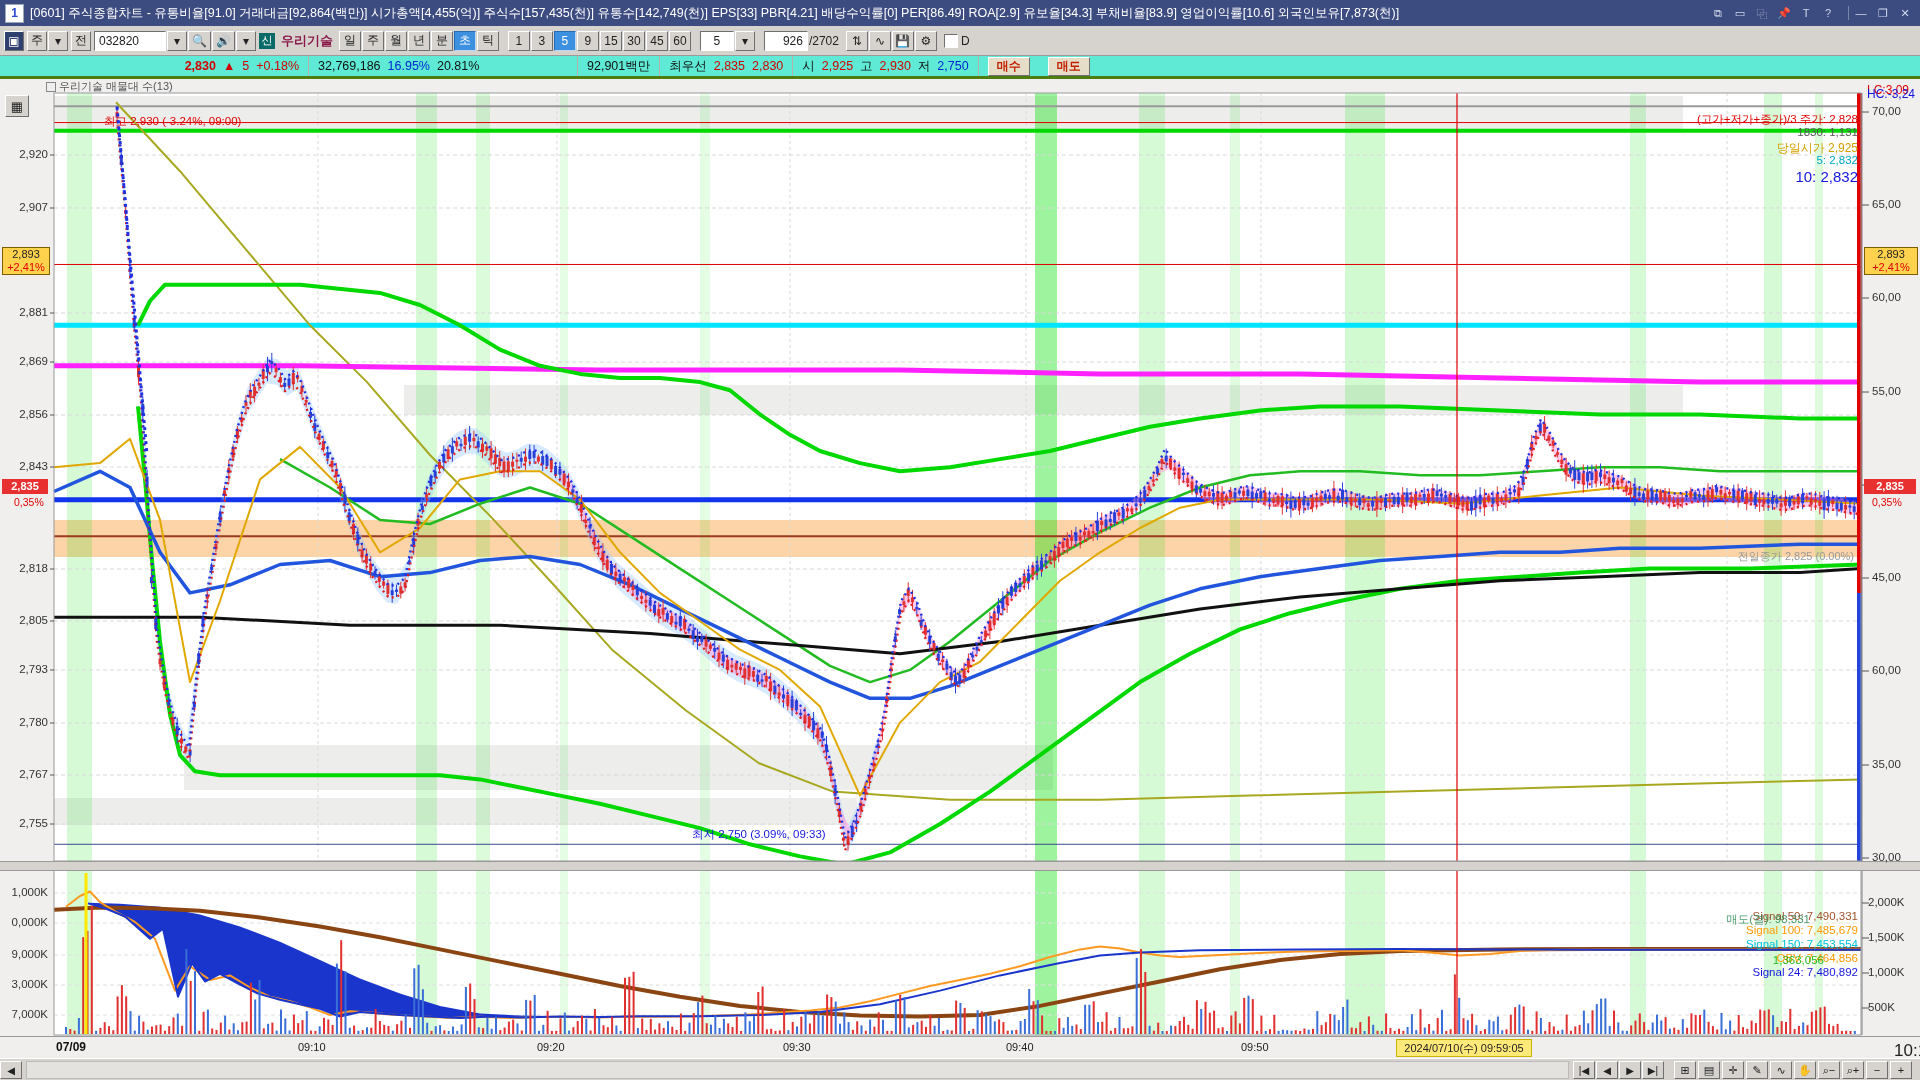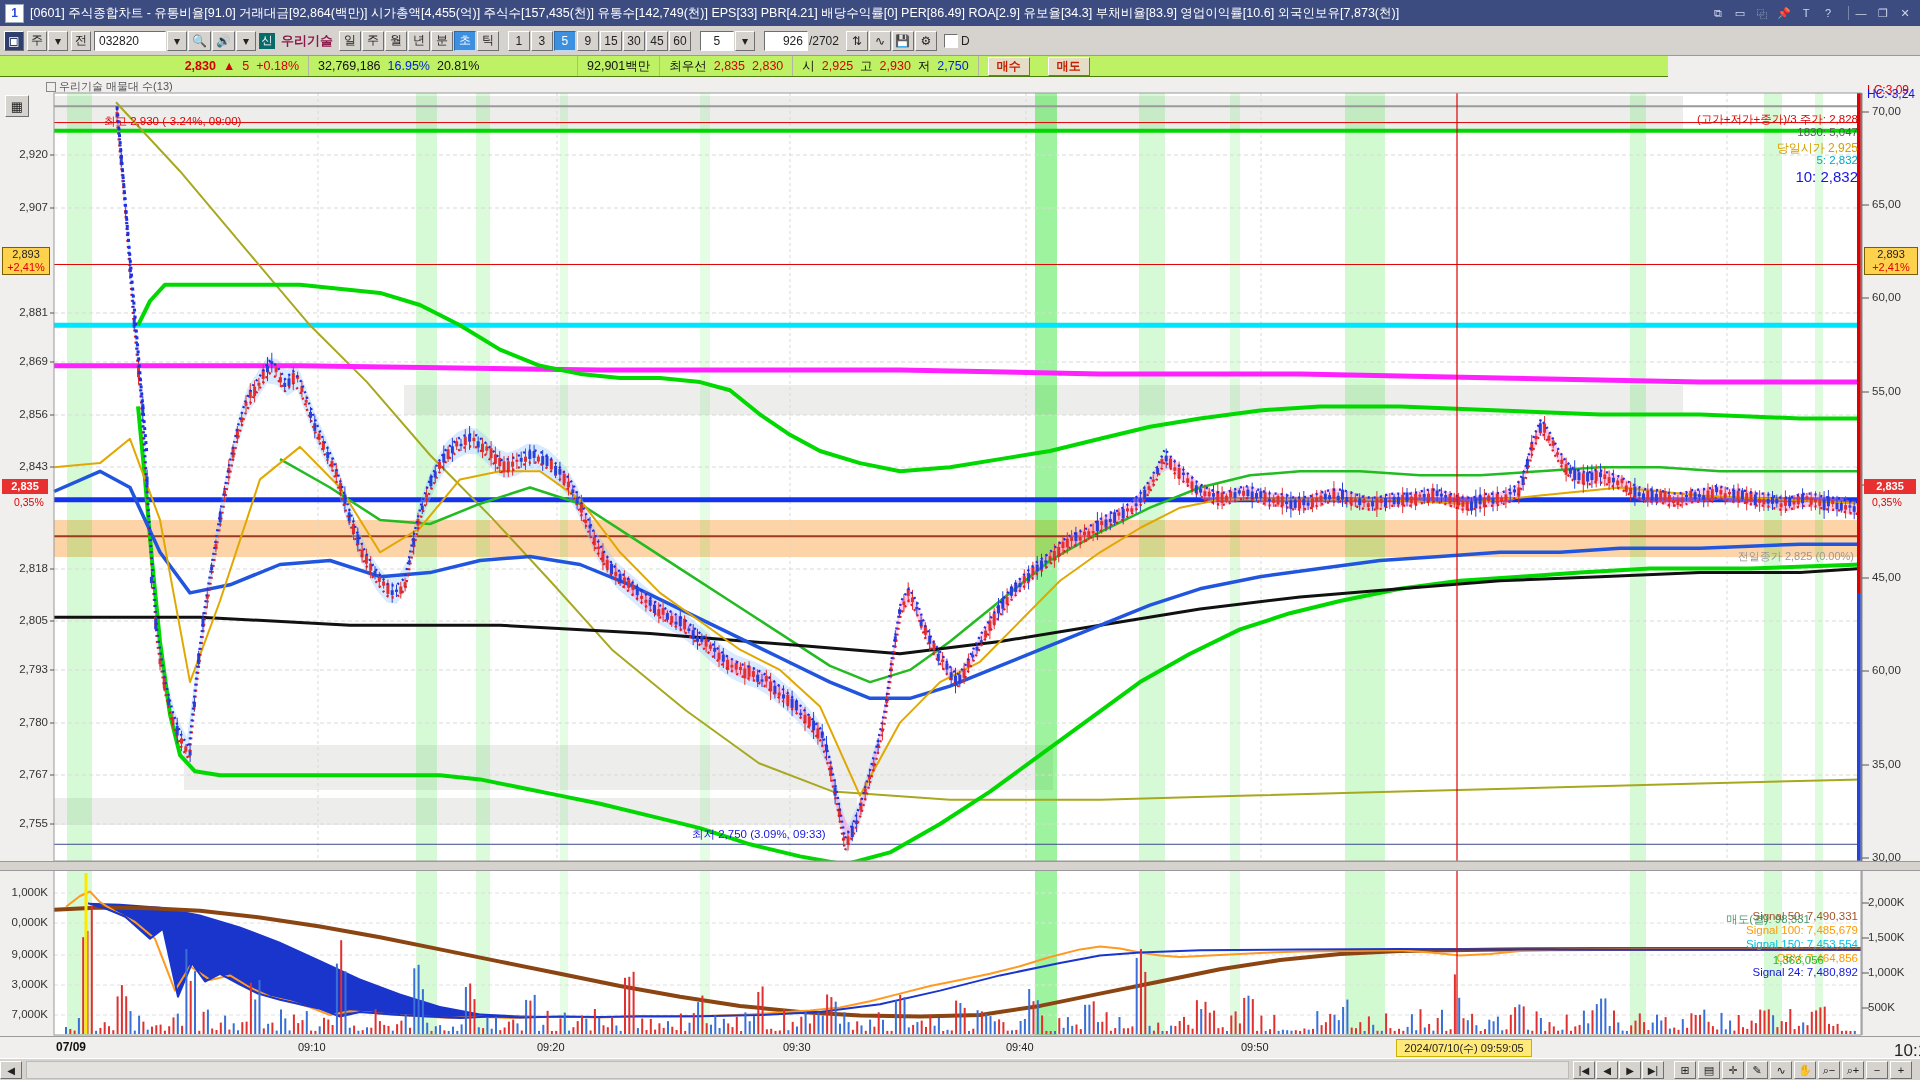--- a/index.html
+++ b/index.html
@@ -18,21 +18,21 @@
     display:flex;align-items:center;gap:3px;padding-left:4px;box-sizing:border-box;}
   .btn3d{background:#d6d3ce;border:1px solid;border-color:#ffffff #6f6f6f #6f6f6f #ffffff;height:20px;min-width:20px;
     display:inline-flex;align-items:center;justify-content:center;font-size:12px;padding:0 3px;box-sizing:border-box;cursor:pointer;}
   .btn3d.active{background:#3d8fe0;color:#fff;border-color:#2a6cb0 #bcd8f2 #bcd8f2 #2a6cb0;}
   .inset{background:#fff;border:1px solid;border-color:#6f6f6f #ffffff #ffffff #6f6f6f;height:20px;display:inline-flex;align-items:center;padding:0 4px;box-sizing:border-box;}
   .dropbtn{width:14px;}
   .badge-new{width:16px;height:16px;background:#0a6a6a;color:#fff;font-size:11px;display:inline-flex;align-items:center;justify-content:center;}
   .stockname{color:#8b1a4a;font-weight:bold;font-size:13px;padding:0 3px;}
   .grp{display:flex;align-items:center;gap:1px;}
   
-  .inforow{position:absolute;left:0;top:56px;width:1668px;height:20px;background:#bef264;border-bottom:1px solid #4d7c0f;
+  .inforow{position:absolute;left:0;top:56px;width:1920px;height:20px;background:#5eead4;border-bottom:3px solid #4d7c0f;
     display:flex;align-items:center;font-size:12.5px;}
   .seg{display:flex;align-items:center;gap:7px;padding:0 9px;height:100%;border-right:1px solid #b5b2ac;}
   .r{color:#d40000;} .b{color:#0026d4;text-align:right;} .k{color:#111;} .bold{font-weight:bold;}
   .trade-btn{border:1px solid;border-color:#fff #6f6f6f #6f6f6f #fff;background:#e6ddc8;color:#c22000;font-weight:bold;
     height:17px;padding:0 8px;display:inline-flex;align-items:center;cursor:pointer;font-size:12px;}
   
   #chartsvg{position:absolute;left:0;top:0;z-index:1;}
   .lbl{position:absolute;z-index:3;white-space:nowrap;}
   .axis-lbl{font-size:11.5px;color:#333;}
   .pane-sep{position:absolute;left:0;width:1920px;top:861px;height:8px;background:#d6d3ce;border-top:1px solid #9a9a9a;border-bottom:1px solid #9a9a9a;z-index:2;}
@@ -1536,21 +1536,21 @@
       <div class="lbl axis-lbl" style="left: 2px; top: 886px; color: rgb(51, 51, 51); width: 46px; text-align: right;">1,000K</div>
       <div class="lbl axis-lbl" style="left: 2px; top: 916px; color: rgb(51, 51, 51); width: 46px; text-align: right;">0,000K</div>
       <div class="lbl axis-lbl" style="left: 2px; top: 948px; color: rgb(51, 51, 51); width: 46px; text-align: right;">9,000K</div>
       <div class="lbl axis-lbl" style="left: 2px; top: 978px; color: rgb(51, 51, 51); width: 46px; text-align: right;">3,000K</div>
       <div class="lbl axis-lbl" style="left: 2px; top: 1008px; color: rgb(51, 51, 51); width: 46px; text-align: right;">7,000K</div>
       <div class="lbl axis-lbl" style="left: 1868px; top: 896px; color: rgb(51, 51, 51);">2,000K</div>
       <div class="lbl axis-lbl" style="left: 1868px; top: 931px; color: rgb(51, 51, 51);">1,500K</div>
       <div class="lbl axis-lbl" style="left: 1868px; top: 966px; color: rgb(51, 51, 51);">1,000K</div>
       <div class="lbl axis-lbl" style="left: 1868px; top: 1001px; color: rgb(51, 51, 51);">500K</div>
       <div class="lbl axis-lbl" style="top: 112px; color: rgb(224, 0, 0); right: 62px; font-size: 11.5px;">(고가+저가+종가)/3 주가: 2,828</div>
-      <div class="lbl axis-lbl" style="top: 126px; color: rgb(85, 85, 85); right: 62px; font-size: 11.5px;">1830: 5,047</div>
+      <div class="lbl axis-lbl" style="top: 126px; color: rgb(85, 85, 85); right: 62px; font-size: 11.5px;">1830: 1,131</div>
       <div class="lbl axis-lbl" style="top: 140px; color: rgb(212, 160, 0); right: 62px; font-size: 12px;">당일시가 2,925</div>
       <div class="lbl axis-lbl" style="top: 154px; color: rgb(0, 168, 200); right: 62px; font-size: 11.5px;">5: 2,832</div>
       <div class="lbl axis-lbl" style="top: 168px; color: rgb(21, 21, 224); right: 62px; font-size: 15px;">10: 2,832</div>
       <div class="lbl axis-lbl" style="top: 910px; color: rgb(160, 82, 45); right: 62px; font-size: 11.5px;">Signal 50: 7,490,331</div>
       <div class="lbl axis-lbl" style="top: 924px; color: rgb(255, 153, 0); right: 62px; font-size: 11.5px;">Signal 100: 7,485,679</div>
       <div class="lbl axis-lbl" style="top: 938px; color: rgb(0, 192, 224); right: 62px; font-size: 11.5px;">Signal 150: 7,453,554</div>
       <div class="lbl axis-lbl" style="top: 952px; color: rgb(255, 153, 0); right: 62px; font-size: 11.5px;">OBV: 7,464,856</div>
       <div class="lbl axis-lbl" style="top: 966px; color: rgb(21, 21, 224); right: 62px; font-size: 11.5px;">Signal 24: 7,480,892</div>
       <div class="lbl axis-lbl" style="top: 912px; color: rgb(46, 139, 87); right: 110px; font-size: 11.5px; opacity: 0.85;">매도(결): 98,331</div>
       <div class="lbl axis-lbl" style="top: 954px; color: rgb(0, 176, 0); right: 96px; font-size: 11.5px; opacity: 0.85;">1,363,056</div>

